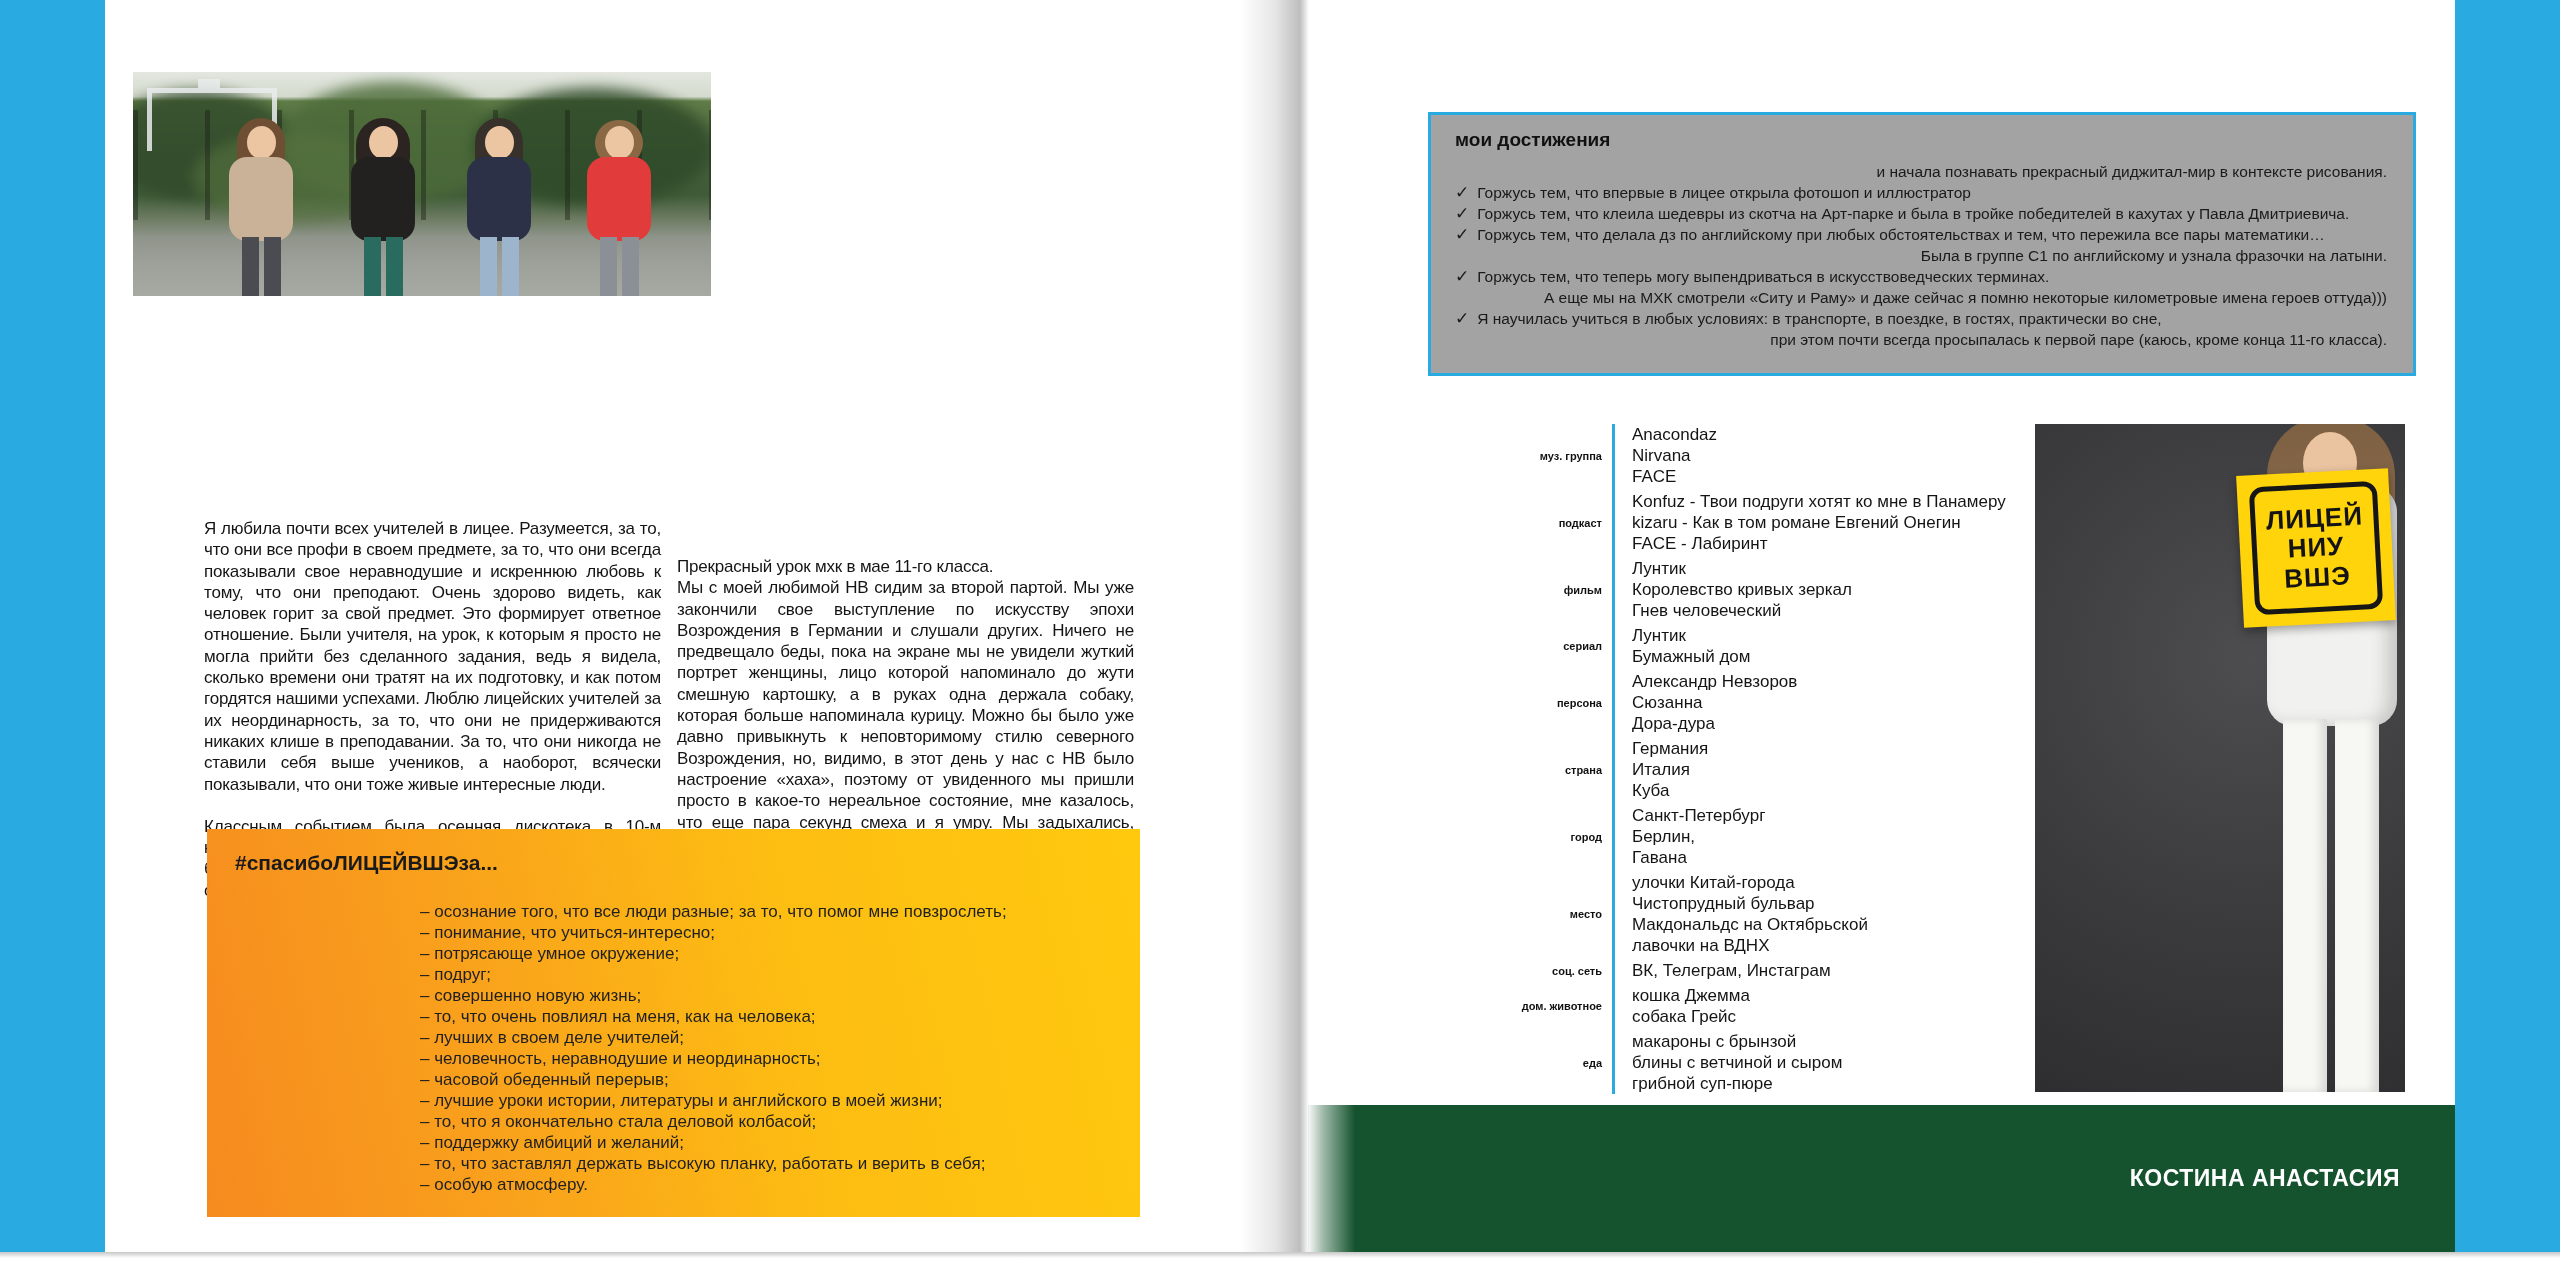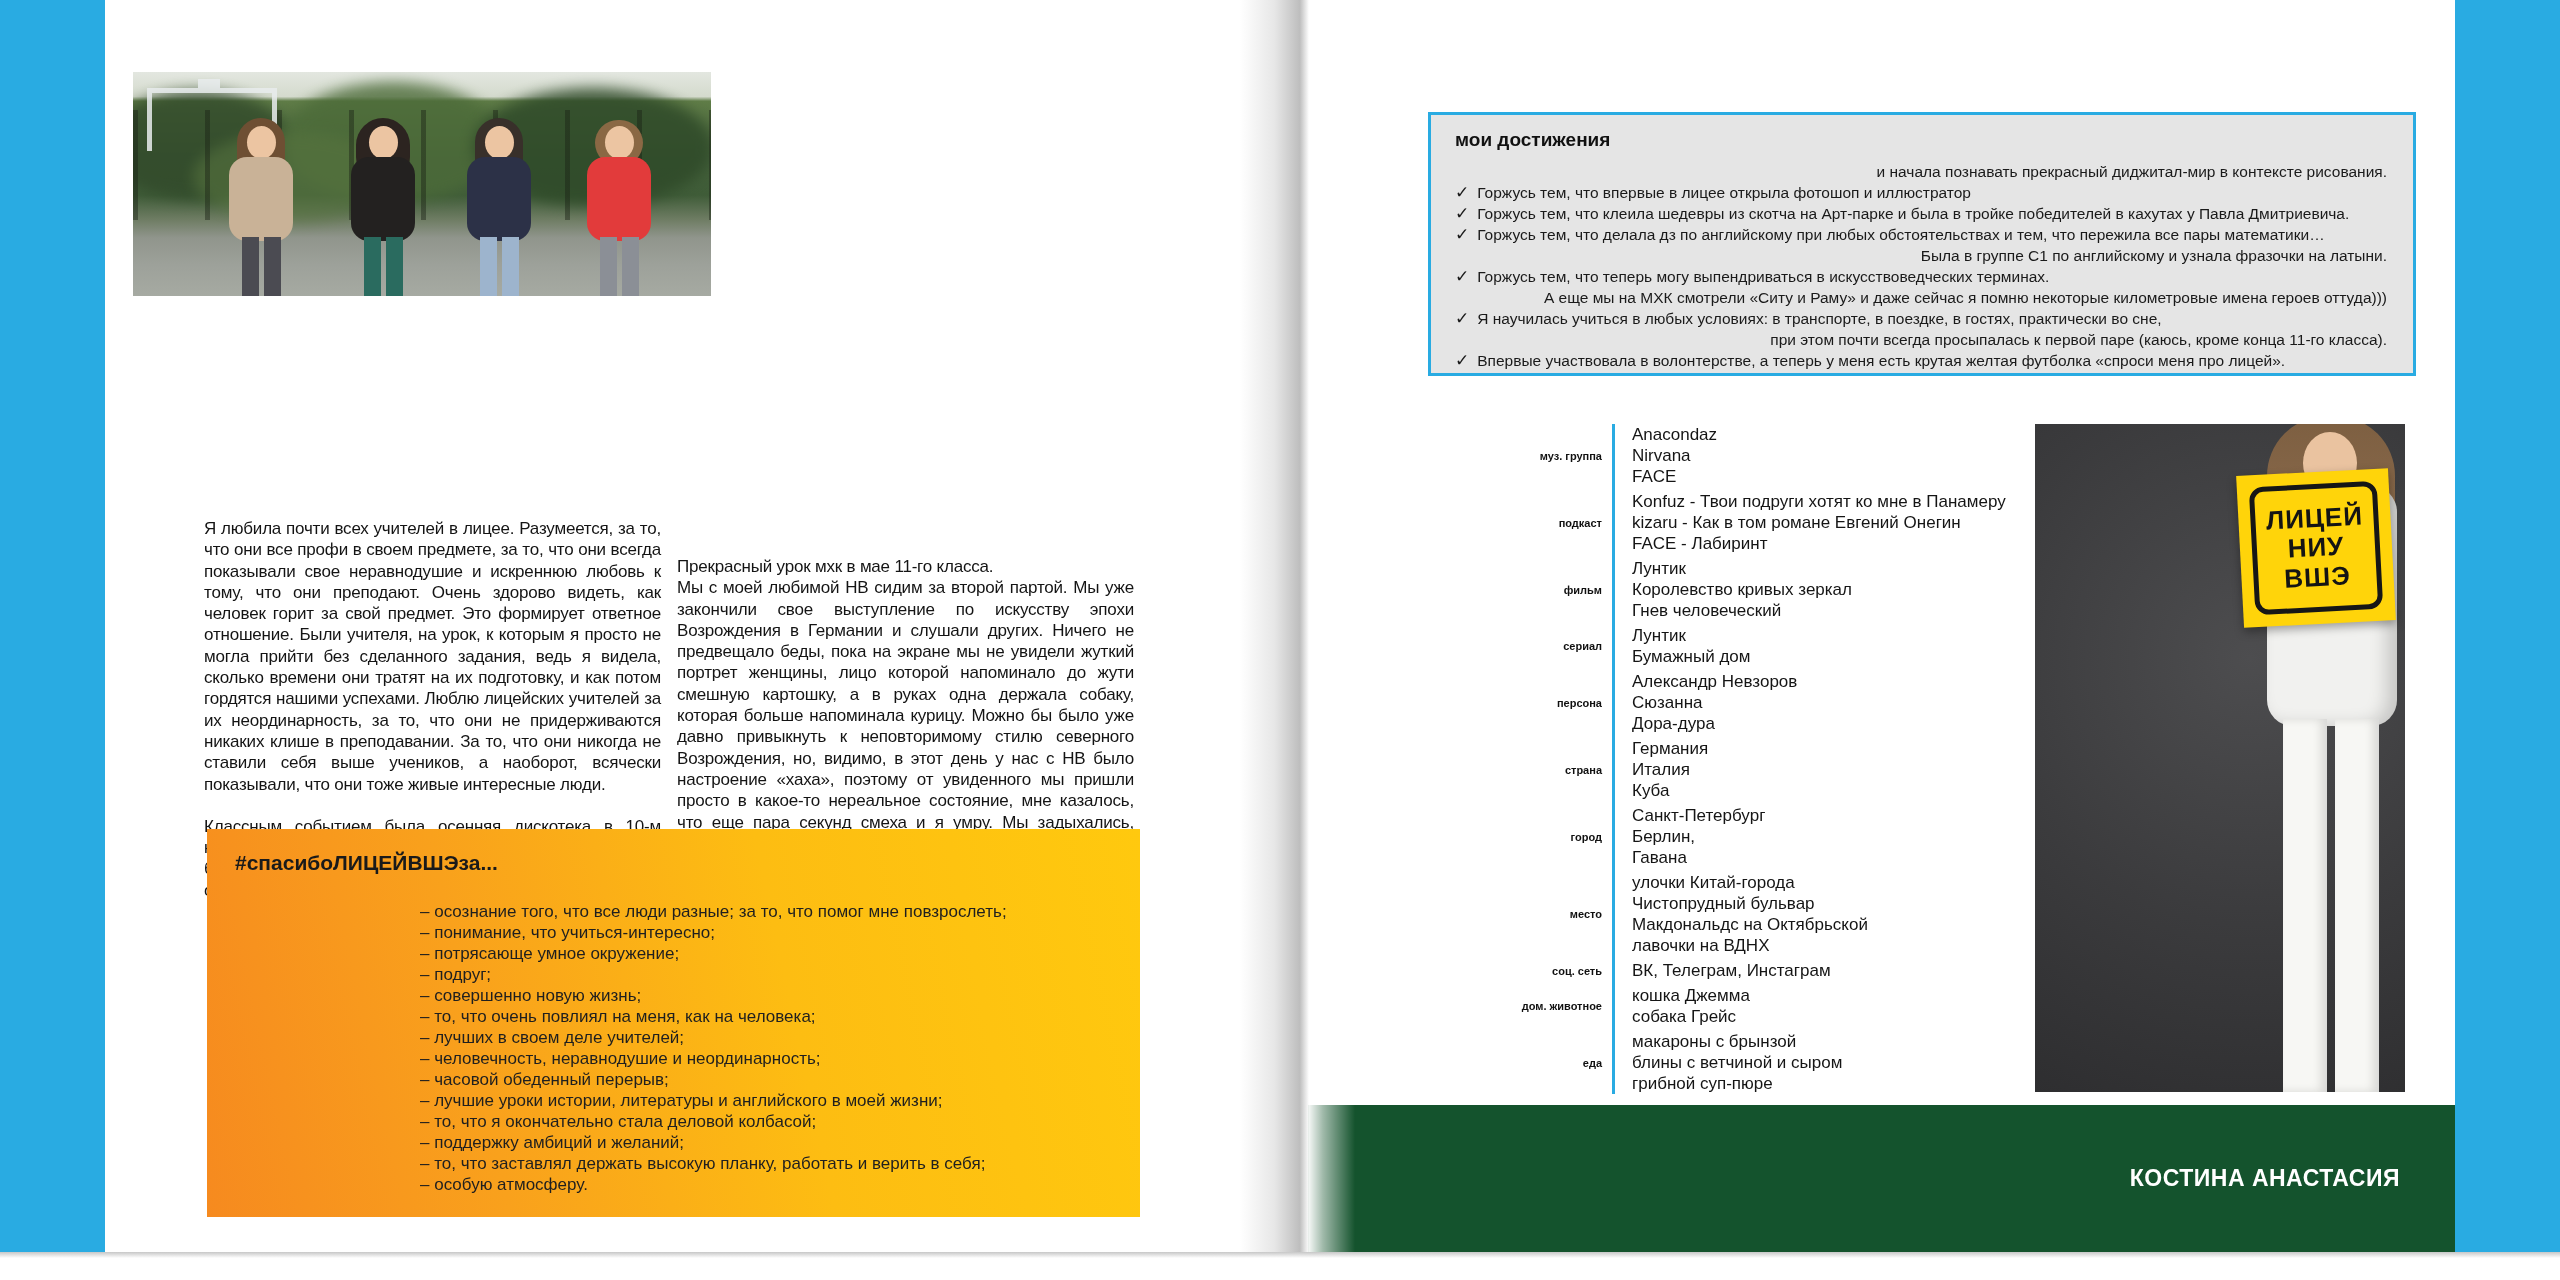--- a/index.html
+++ b/index.html
@@ -52,21 +52,21 @@
   .col1{left:204px;}
   .col2{left:677px;margin-top:38px;}
 
   .orange-box{position:absolute;left:207px;top:829px;width:933px;height:388px;
        background:linear-gradient(78deg,#f68a1f 0%,#f9a11c 30%,#fdbd12 62%,#ffc90e 100%);}
   .o-title{padding:22px 0 0 28px;font-size:21px;font-weight:bold;color:#1a1a1a;}
   .o-list{margin:26px 0 0 213px;font-size:17px;line-height:21px;color:#1f1f1f;}
 
   
   .ach-box{position:absolute;left:1428px;top:112px;width:988px;height:264px;box-sizing:border-box;
-       border:3px solid #29abe2;background:#e5e5e5;padding:14px 26px 0 24px;}
+       border:3px solid #29abe2;background:#a3a3a3;padding:14px 26px 0 24px;}
   .ach-title{font-size:19px;font-weight:bold;margin-bottom:10px;color:#111;}
   .ach-line{font-size:15.5px;line-height:21px;color:#1a1a1a;}
   .ach-line.ach-right{text-align:right;}
   .check{display:inline-block;margin-right:8px;font-size:17px;font-weight:bold;line-height:1;}
 
   .profile{position:absolute;left:1430px;top:424px;width:976px;display:flex;flex-direction:column;gap:4px;}
   .p-row{display:flex;}
   .p-label{width:172px;display:flex;align-items:center;justify-content:flex-end;
        font-weight:bold;font-size:11px;color:#111;}
   .p-vals{margin-left:30px;font-size:17px;line-height:21px;color:#151515;}
@@ -172,21 +172,20 @@
     <div>
         <div class="ach-line ach-right"><span>и начала познавать прекрасный диджитал-мир в контексте рисования.</span></div>
         <div class="ach-line"><span class="check">✓</span><span>Горжусь тем, что впервые в лицее открыла фотошоп и иллюстратор</span></div>
         <div class="ach-line"><span class="check">✓</span><span>Горжусь тем, что клеила шедевры из скотча на Арт-парке и была в тройке победителей в кахутах у Павла Дмитриевича.</span></div>
         <div class="ach-line"><span class="check">✓</span><span>Горжусь тем, что делала дз по английскому при любых обстоятельствах и тем, что пережила все пары математики…</span></div>
         <div class="ach-line ach-right"><span>Была в группе C1 по английскому и узнала фразочки на латыни.</span></div>
         <div class="ach-line"><span class="check">✓</span><span>Горжусь тем, что теперь могу выпендриваться в искусствоведческих терминах.</span></div>
         <div class="ach-line ach-right"><span>А еще мы на МХК смотрели «Ситу и Раму» и даже сейчас я помню некоторые километровые имена героев оттуда)))</span></div>
         <div class="ach-line"><span class="check">✓</span><span>Я научилась учиться в любых условиях: в транспорте, в поездке, в гостях, практически во сне,</span></div>
         <div class="ach-line ach-right"><span>при этом почти всегда просыпалась к первой паре (каюсь, кроме конца 11-го класса).</span></div>
-        <div class="ach-line"><span class="check">✓</span><span>Впервые участвовала в волонтерстве, а теперь у меня есть крутая желтая футболка «спроси меня про лицей».</span></div>
       </div>
   </div>
 
   <div class="profile">
       <div class="p-row">
         <div class="p-label">муз. группа</div>
         <div class="p-vals">
           <div class="p-val">Anacondaz</div>
           <div class="p-val">Nirvana</div>
           <div class="p-val">FACE</div>

